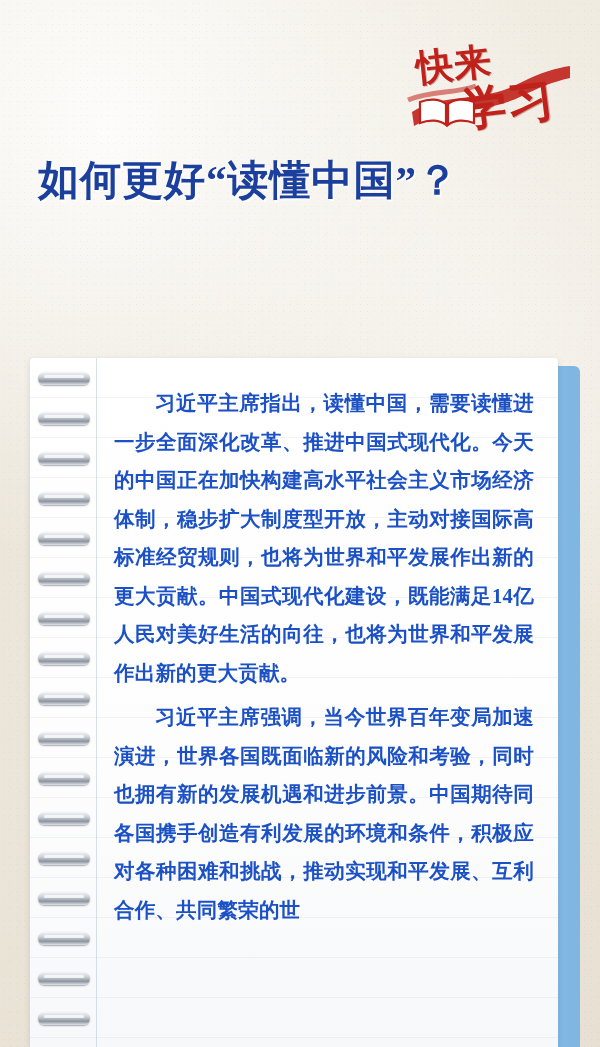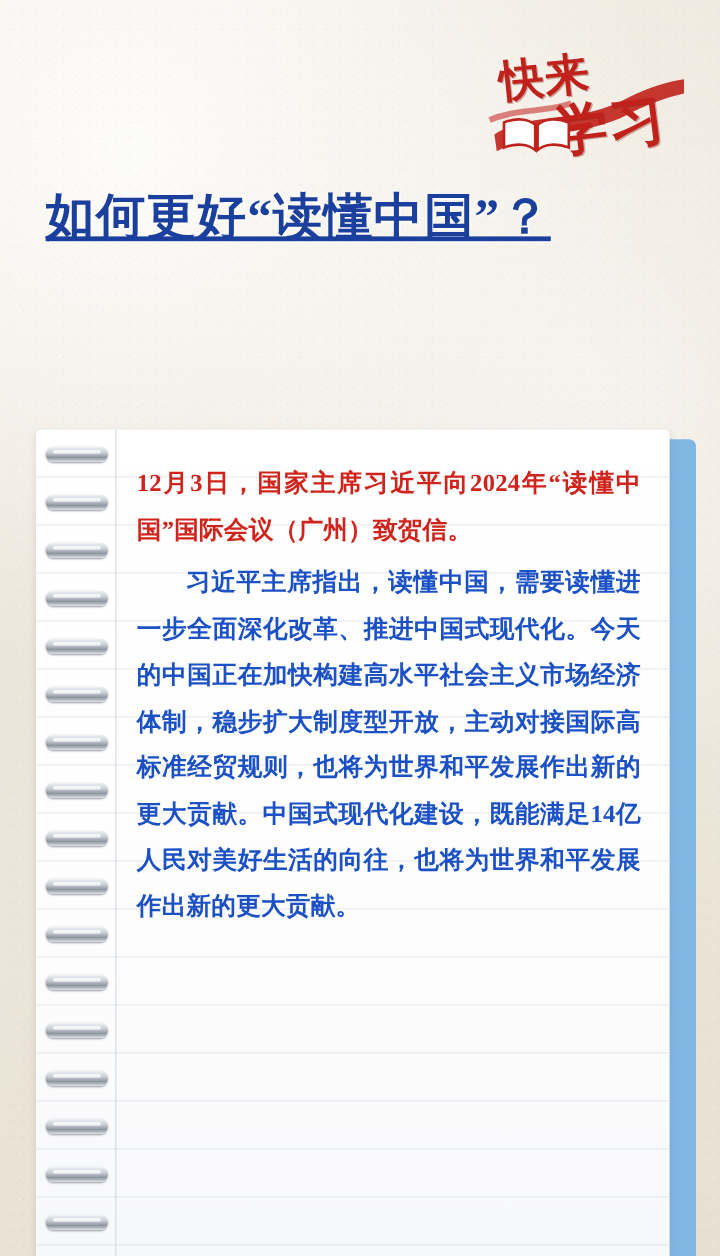--- a/index.html
+++ b/index.html
@@ -93,21 +93,20 @@
     left: 38px;
     width: 540px;
   }
   .headline-line {
     font-family: "Liberation Serif", serif;
     font-weight: bold;
     font-size: 41px;
     line-height: 56px;
     letter-spacing: 1px;
     white-space: nowrap;
-    text-decoration: underline;
   }
   .hl-blue { color: #1a3f9c; text-shadow: 1.5px 1.5px 0 rgba(255,255,255,0.8); }
   .hl-red  { color: #c9201a; text-shadow: 1.5px 1.5px 0 rgba(255,255,255,0.8); }
 
   
   #notebook {
     position: absolute;
     top: 358px;
     left: 30px;
     width: 540px;
@@ -231,22 +230,22 @@
     <div class="headline-line hl-blue">如何更好“读懂中国”？</div>
   </div>
 
   <div id="notebook">
     <div id="notebook-shadow"></div>
     <div id="notebook-page">
       <div id="ruling"></div>
       <div id="margin-line"></div>
 
       <div id="article">
-        <p class="lead">12月3日，国家主席习近平向2024年“读懂中国”国际会议（广州）致贺信。</p>
         <p class="indent">习近平主席指出，读懂中国，需要读懂进一步全面深化改革、推进中国式现代化。今天的中国正在加快构建高水平社会主义市场经济体制，稳步扩大制度型开放，主动对接国际高标准经贸规则，也将为世界和平发展作出新的更大贡献。中国式现代化建设，既能满足14亿人民对美好生活的向往，也将为世界和平发展作出新的更大贡献。</p>
+        <p class="indent">习近平主席强调，当今世界百年变局加速演进，世界各国既面临新的风险和考验，同时也拥有新的发展机遇和进步前景。中国期待同各国携手创造有利发展的环境和条件，积极应对各种困难和挑战，推动实现和平发展、互利合作、共同繁荣的世</p>
       </div>
     </div>
     <div id="spiral">
         <div class="ring" style="top: 14px;"></div>
         <div class="ring" style="top: 54px;"></div>
         <div class="ring" style="top: 94px;"></div>
         <div class="ring" style="top: 134px;"></div>
         <div class="ring" style="top: 174px;"></div>
         <div class="ring" style="top: 214px;"></div>
         <div class="ring" style="top: 254px;"></div>

